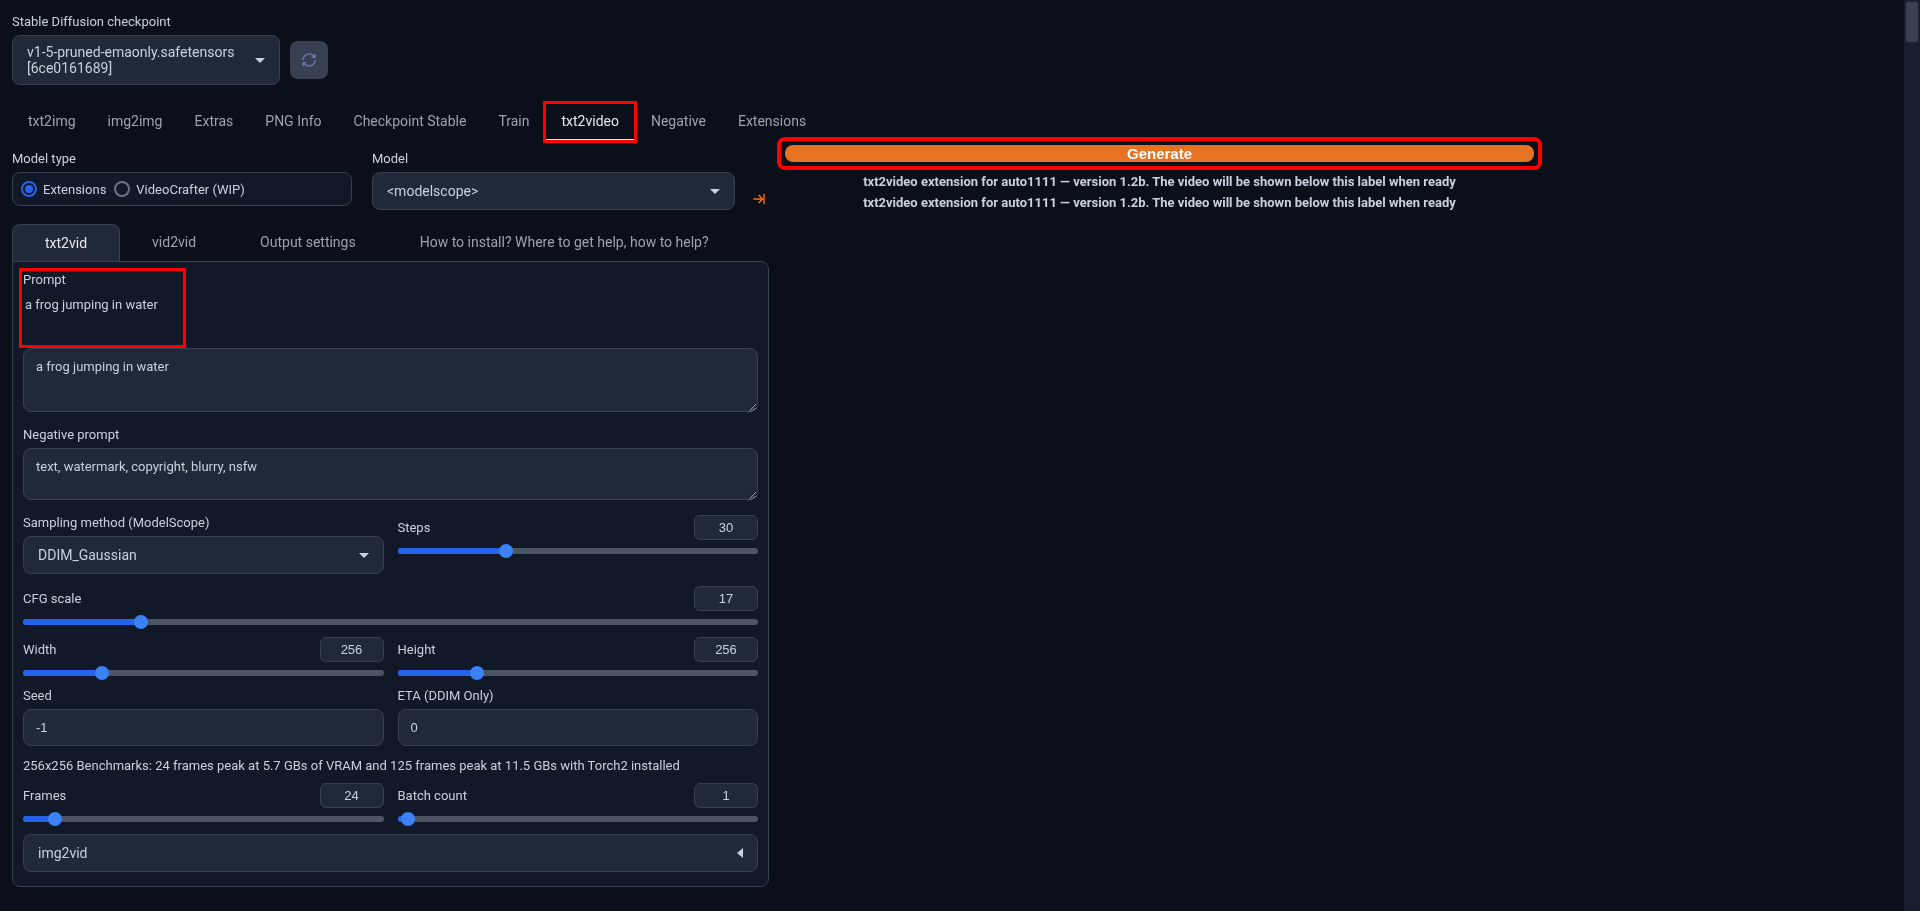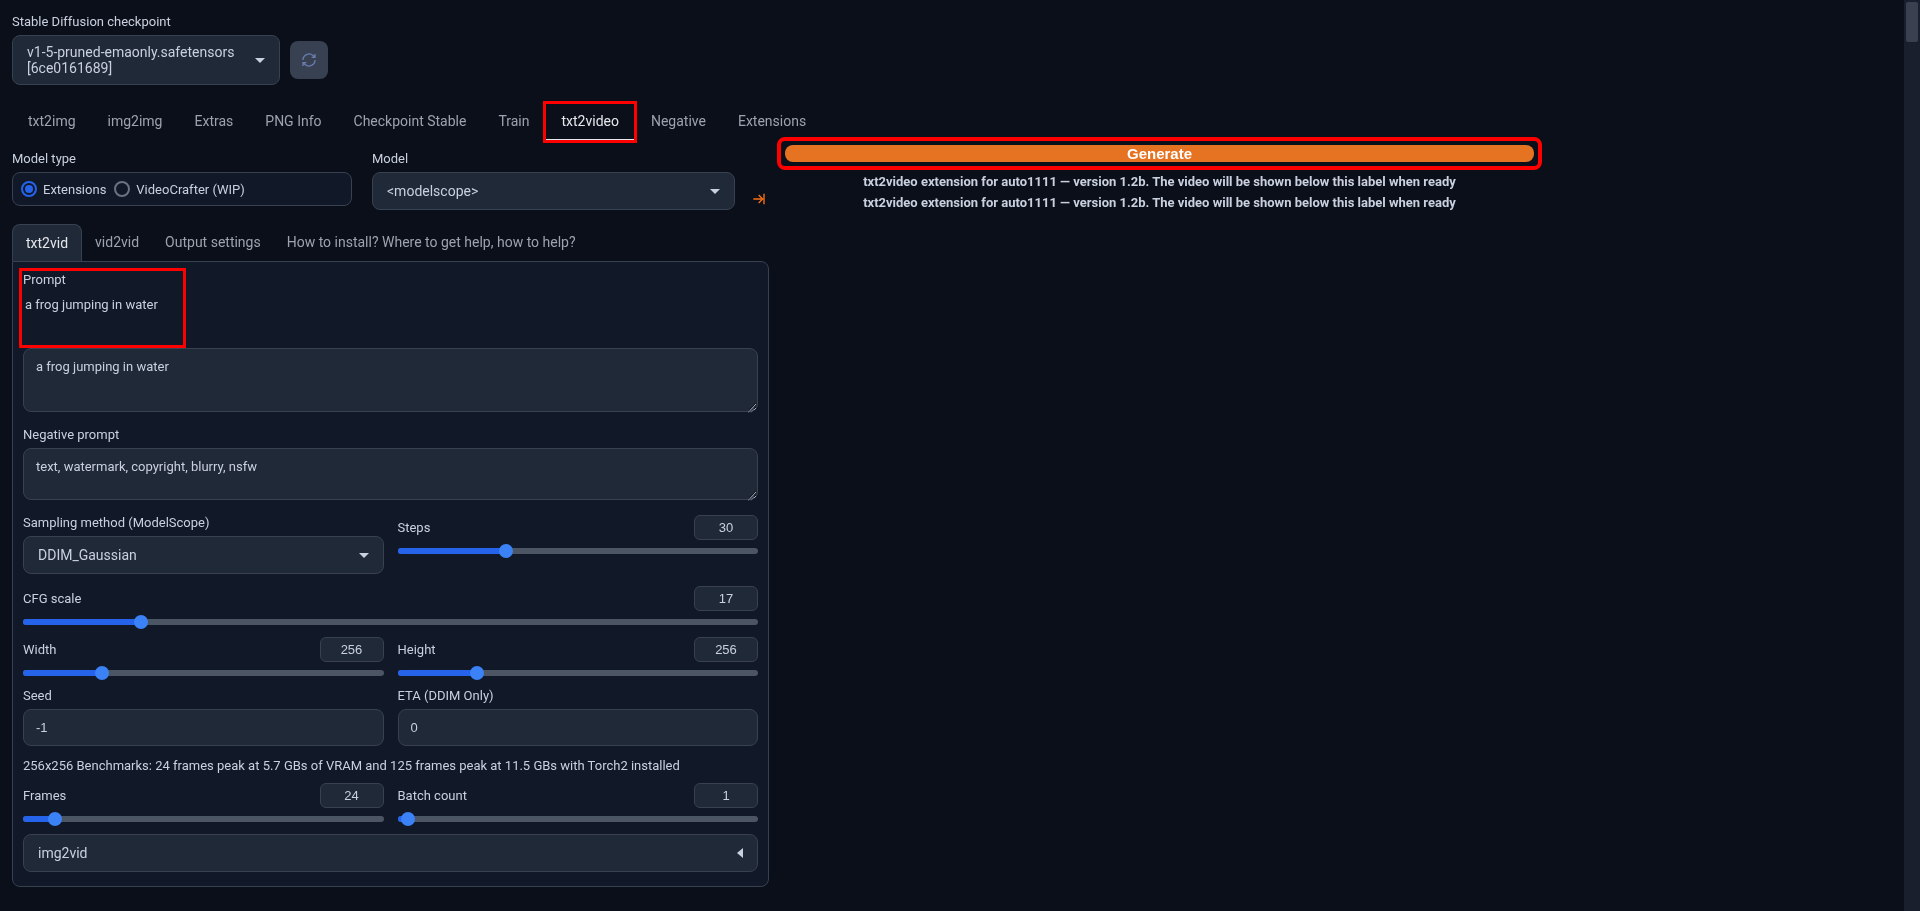--- a/index.html
+++ b/index.html
@@ -170,21 +170,21 @@
   font-size: 11px;
   text-align: center;
   cursor: pointer;
 }
 .sub-tabs {
   display: flex;
   gap: 0;
   margin-bottom: 0;
 }
 .sub-tab {
-  padding: 10px 13px;
+  padding: 10px 32px;
   color: #9ca3af;
   cursor: pointer;
   font-size: 14px;
 }
 .sub-tab.active {
   color: #e5e7eb;
   background: #1f2937;
   border: 1px solid #374151;
   border-bottom: none;
   border-radius: 8px 8px 0 0;

